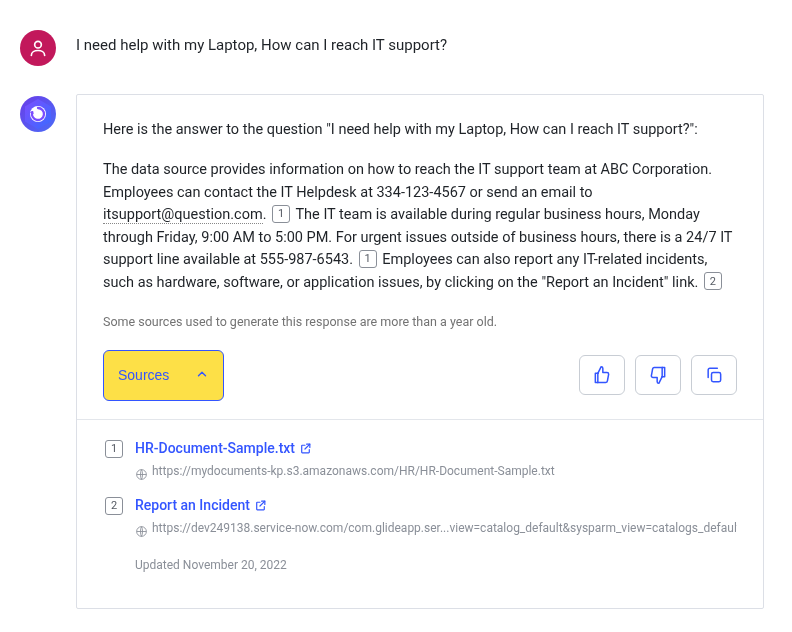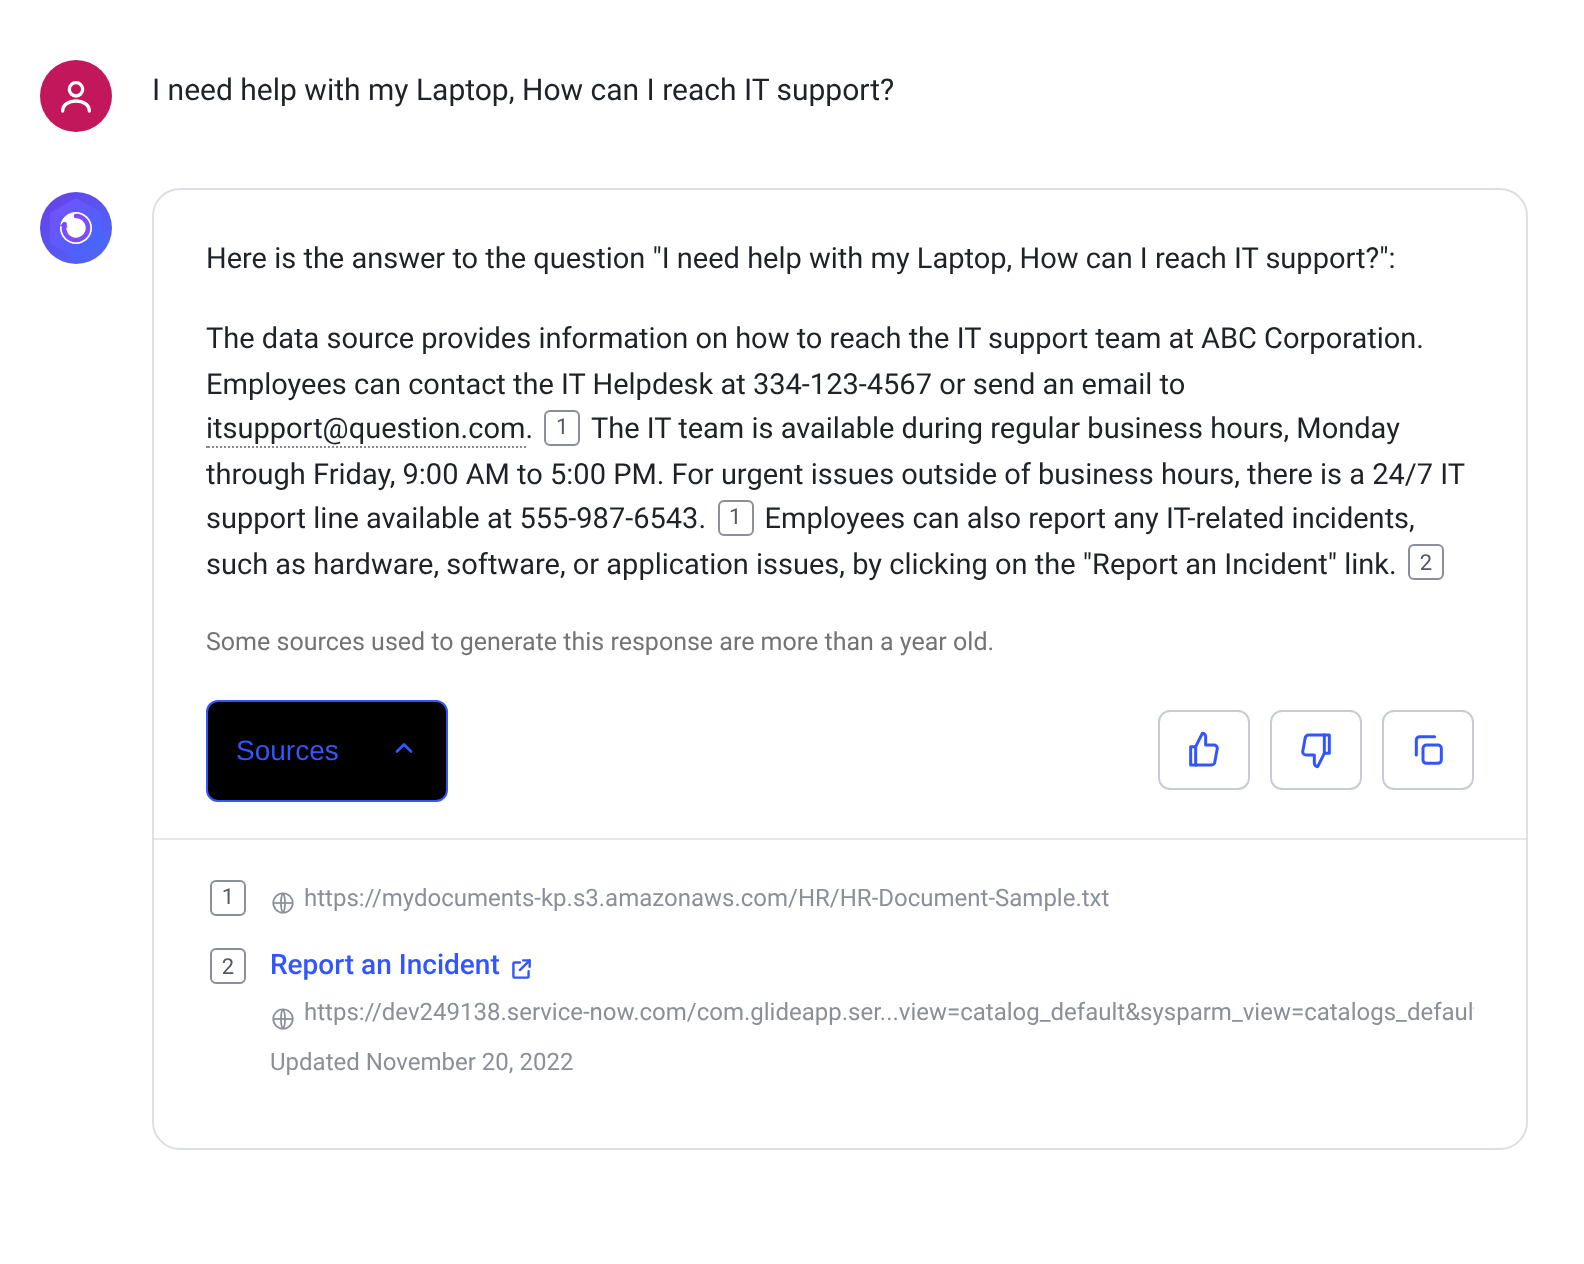--- a/index.html
+++ b/index.html
@@ -41,21 +41,21 @@
       background: linear-gradient(135deg, #6a3de8 0%, #4a6cf7 100%);
       position: relative;
     }
     .avatar-bot svg { width: 36px; height: 36px; }
 
     .user-text { padding-top: 6px; font-size: 15px; text-align: center; }
 
     .bot-body {
       flex: 1;
       border: 1px solid #dcdfe6;
-      border-radius: 14px;
+      border-radius: 2px;
       padding: 24px 26px 20px 26px;
       min-width: 0;
     }
 
     .answer-intro { margin-bottom: 18px; }
     .answer-body a.inline-email {
       color: inherit;
       text-decoration: none;
       border-bottom: 1px dotted #888;
     }
@@ -84,21 +84,21 @@
       margin-top: 18px;
       margin-bottom: 18px;
     }
 
     .sources-btn {
       display: inline-flex;
       align-items: center;
       gap: 26px;
       border: 1px solid #3355ff;
       color: #3355ff;
-      background: #000000;
+      background: #fde047;
       border-radius: 6px;
       padding: 16px 14px;
       font-size: 14px;
       cursor: pointer;
       font-weight: 500;
     }
     .sources-btn .chev { display: inline-block; }
 
     .feedback { display: flex; gap: 10px; }
     .icon-btn {
@@ -144,21 +144,21 @@
       font-size: 12px;
       display: flex;
       align-items: flex-end;
       gap: 4px;
       margin-top: 2px;
       white-space: nowrap;
       overflow: hidden;
       text-overflow: ellipsis;
     }
     .source-meta svg { width: 13px; height: 13px; flex: 0 0 auto; color: #8a8f98; }
-    .source-updated { color: #8a8f98; font-size: 12px; margin-top: 6px; }
+    .source-updated { color: #8a8f98; font-size: 12px; margin-top: 18px; }
   </style>
 </head>
 <body>
 
 <div class="chat">
 
   <div class="msg">
     <div class="avatar avatar-user">
       <svg viewBox="0 0 24 24" width="20" height="20" fill="none" stroke="#fff" stroke-width="2" stroke-linecap="round" stroke-linejoin="round">
         <circle cx="12" cy="8" r="4"></circle>
@@ -227,20 +227,28 @@
                 <path d="M5 15V6a2 2 0 0 1 2-2h9"></path>
               </svg>
           </button>
         </div>
       </div>
 
       <div class="sources-panel">
         <div class="source-item">
           <span class="cite-chip">1</span>
           <div class="source-body">
+            <a class="source-title">
+              <span>HR-Document-Sample.txt</span>
+              <svg viewBox="0 0 24 24" fill="none" stroke="#3355ff" stroke-width="2.2" stroke-linecap="round" stroke-linejoin="round">
+                  <path d="M14 4h6v6"></path>
+                  <path d="M20 4l-9 9"></path>
+                  <path d="M19 14v5a1 1 0 0 1-1 1H6a1 1 0 0 1-1-1V7a1 1 0 0 1 1-1h5"></path>
+                </svg>
+            </a>
             <div class="source-meta">
               <svg viewBox="0 0 24 24" fill="none" stroke="currentColor" stroke-width="1.6">
                   <circle cx="12" cy="12" r="9"></circle>
                   <path d="M3 12h18"></path>
                   <path d="M12 3c2.5 3 2.5 15 0 18"></path>
                   <path d="M12 3c-2.5 3-2.5 15 0 18"></path>
                 </svg>
               <span>https://mydocuments-kp.s3.amazonaws.com/HR/HR-Document-Sample.txt</span>
             </div>
           </div>

